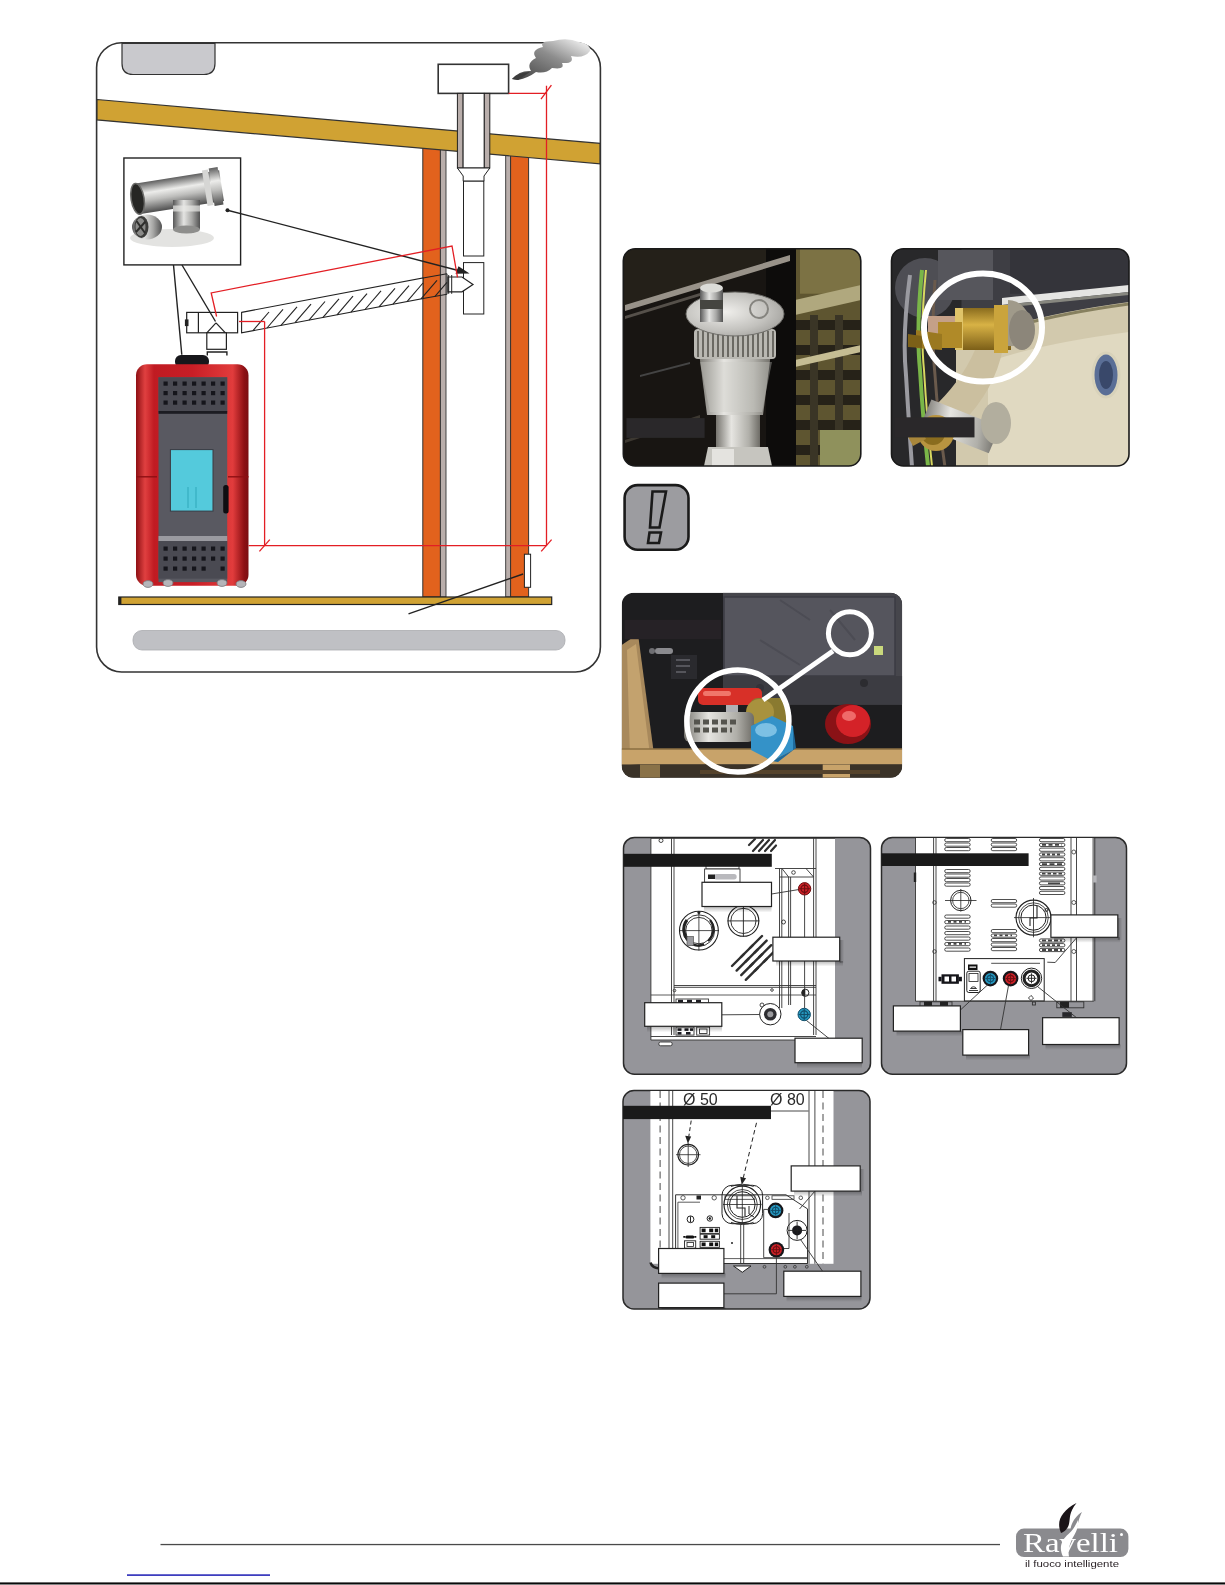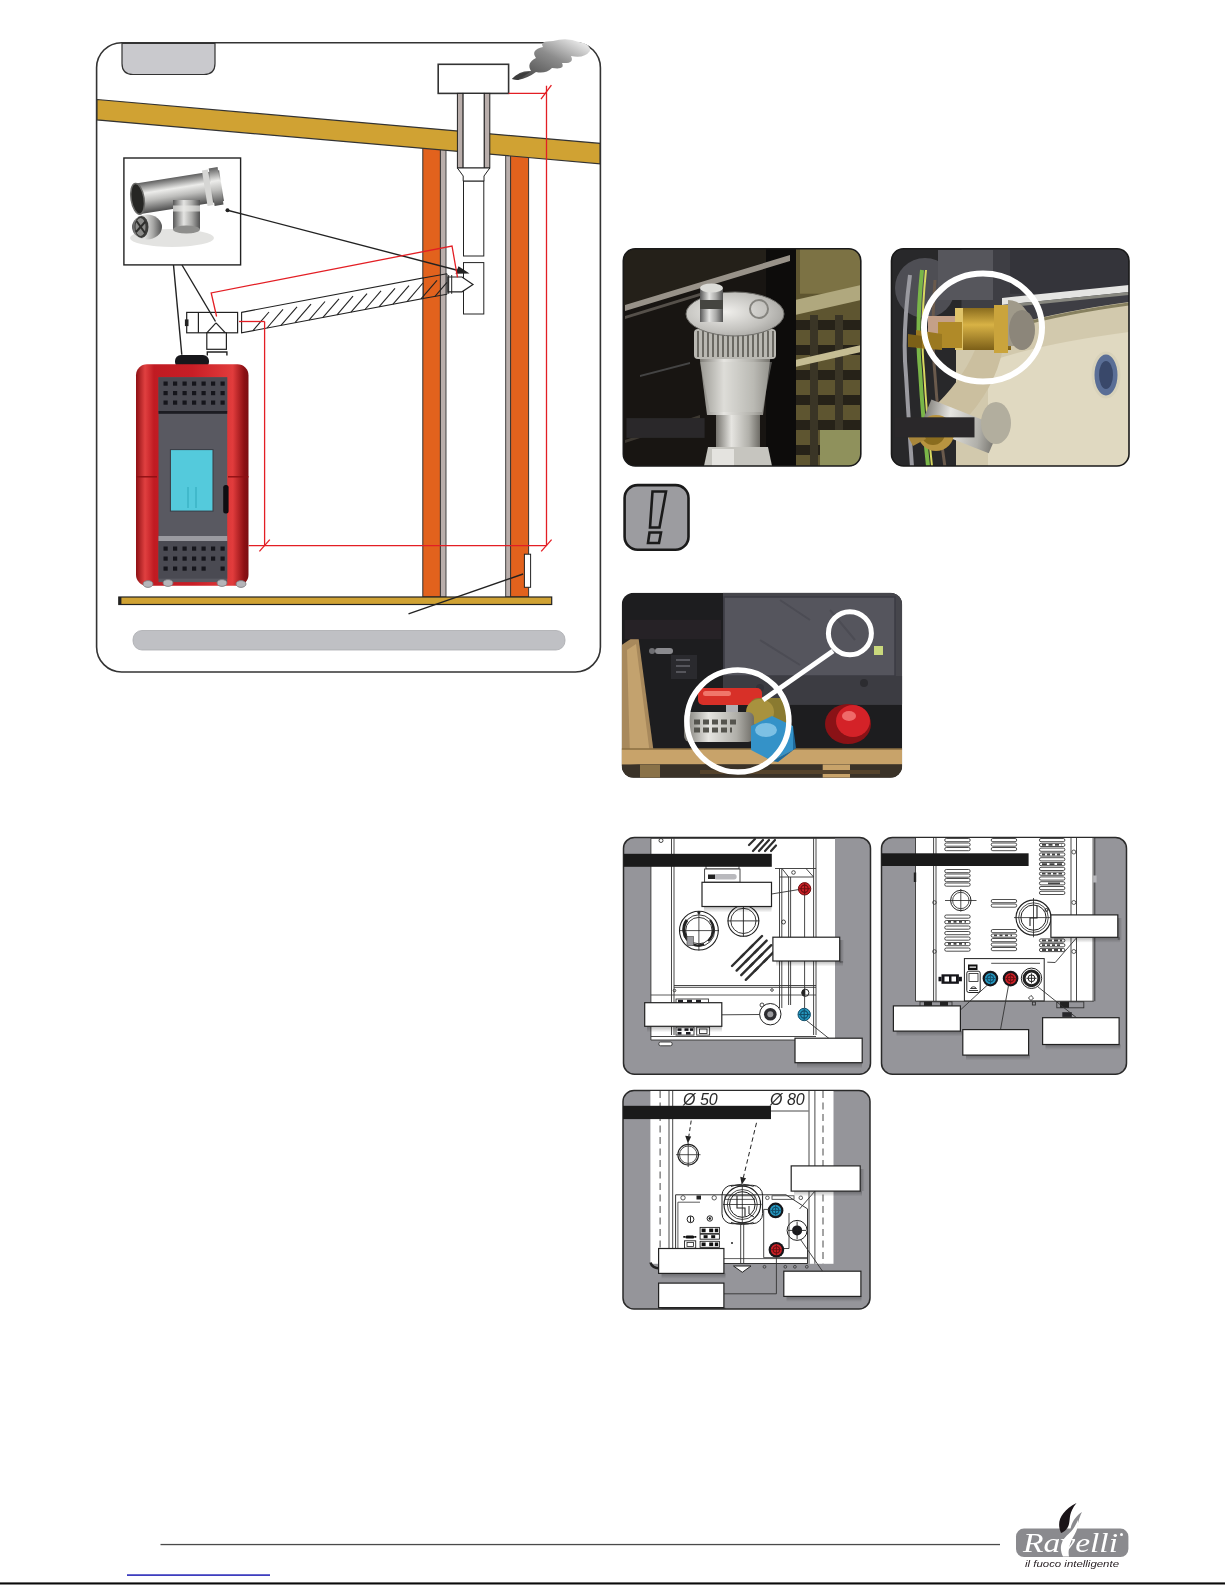--- a/index.html
+++ b/index.html
@@ -1,16 +1,16 @@
 <!DOCTYPE html>
 <html><head>
 <meta charset="utf-8">
 <style>
 html,body{margin:0;padding:0;background:#fff;}
-#page{position:relative;width:1225px;height:1585px;background:#fff;overflow:hidden;font-family:"Liberation Sans",sans-serif;font-style:italic;}
+#page{position:relative;width:1225px;height:1585px;background:#fff;overflow:hidden;font-family:"Liberation Sans",sans-serif;}
 svg{position:absolute;left:0;top:0;}
 </style>
 </head>
 <body>
 <div id="page">
 <svg width="1225" height="1585" viewBox="0 0 1225 1585">
 <defs>
 <linearGradient id="smoke" x1="0" y1="1" x2="1" y2="0">
  <stop offset="0" stop-color="#3d3d3d"></stop>
           <stop offset="0.55" stop-color="#8d8d8d"></stop>

